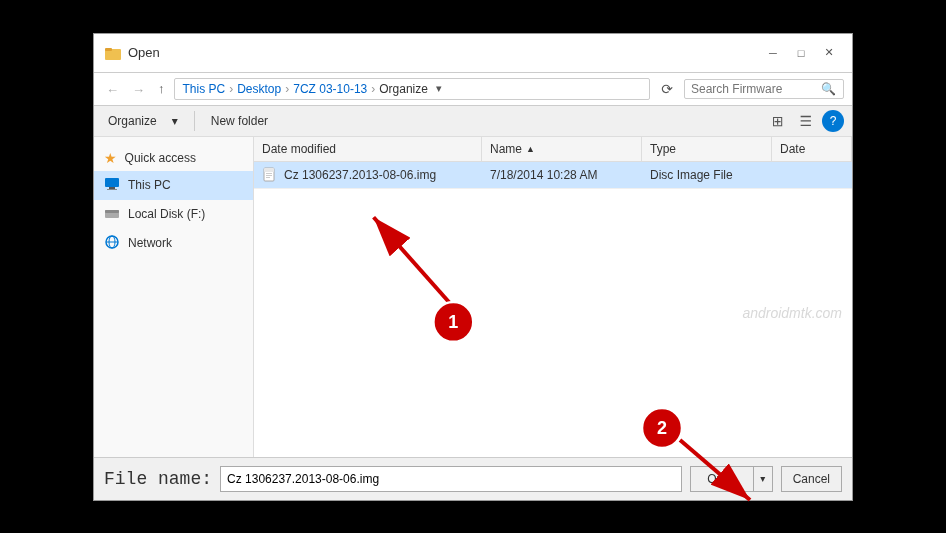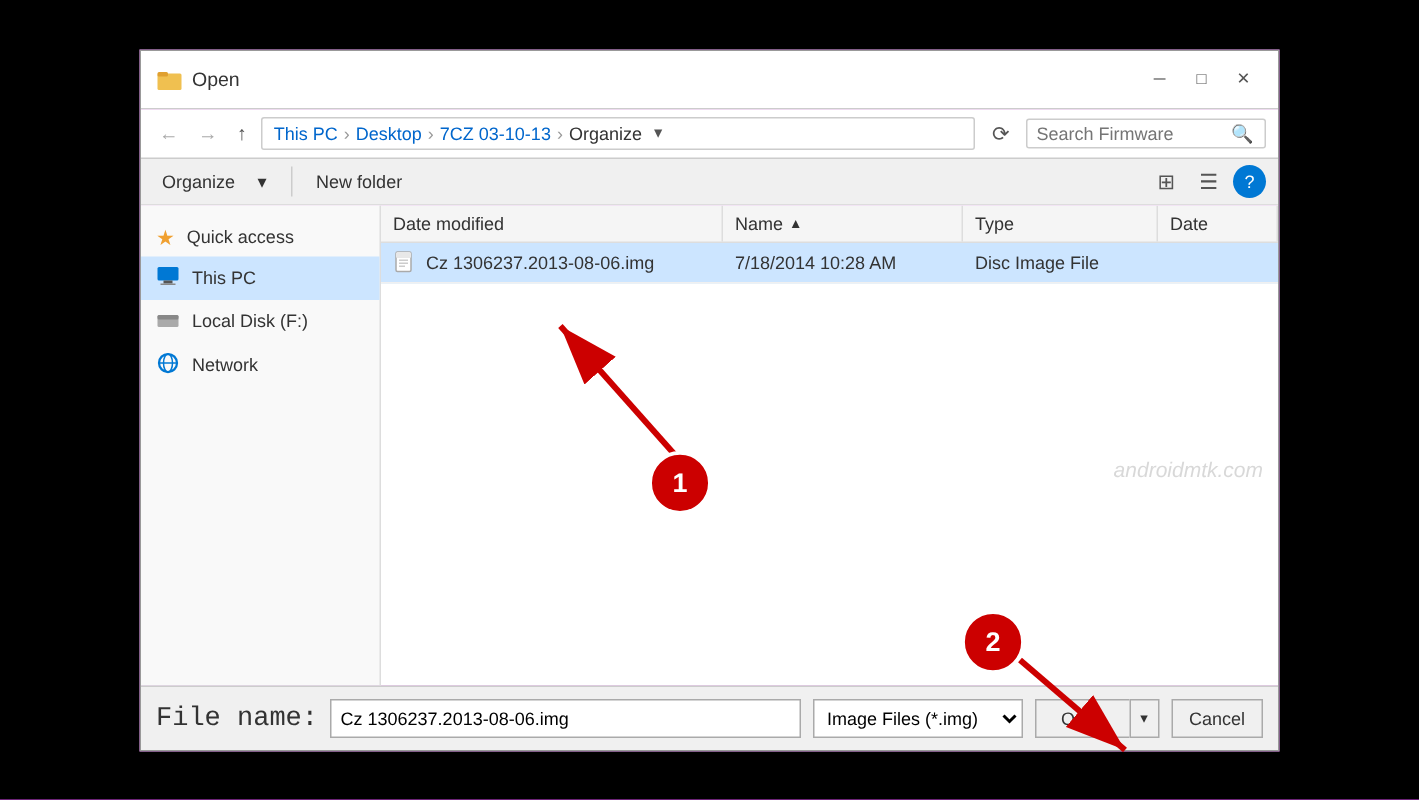--- a/index.html
+++ b/index.html
@@ -485,24 +485,20 @@
 
         <circle cx="200" cy="185" r="20" fill="#cc0000" stroke="#fff" stroke-width="2.5"></circle>
         <text x="200" y="191" text-anchor="middle" fill="#fff" font-weight="bold" font-size="18">1</text>
       </svg>
     </div>
   </div>
 
   <div class="bottombar">
     <span class="filename-label">File name:</span>
     <input class="filename-input" type="text" value="Cz 1306237.2013-08-06.img" style="">
-    <select class="filetype-select">
-      <option>Image Files (*.img)</option>
-      <option>All Files (*.*)</option>
-    </select>
     <div class="open-btn-group">
       <button class="open-btn">Open</button>
       <button class="open-btn-arrow">▾</button>
     </div>
     <button class="cancel-btn">Cancel</button>
   </div>
 
 </div>
 
 <div style="position:fixed;top:0;left:0;width:946px;height:533px;pointer-events:none;z-index:999;">

